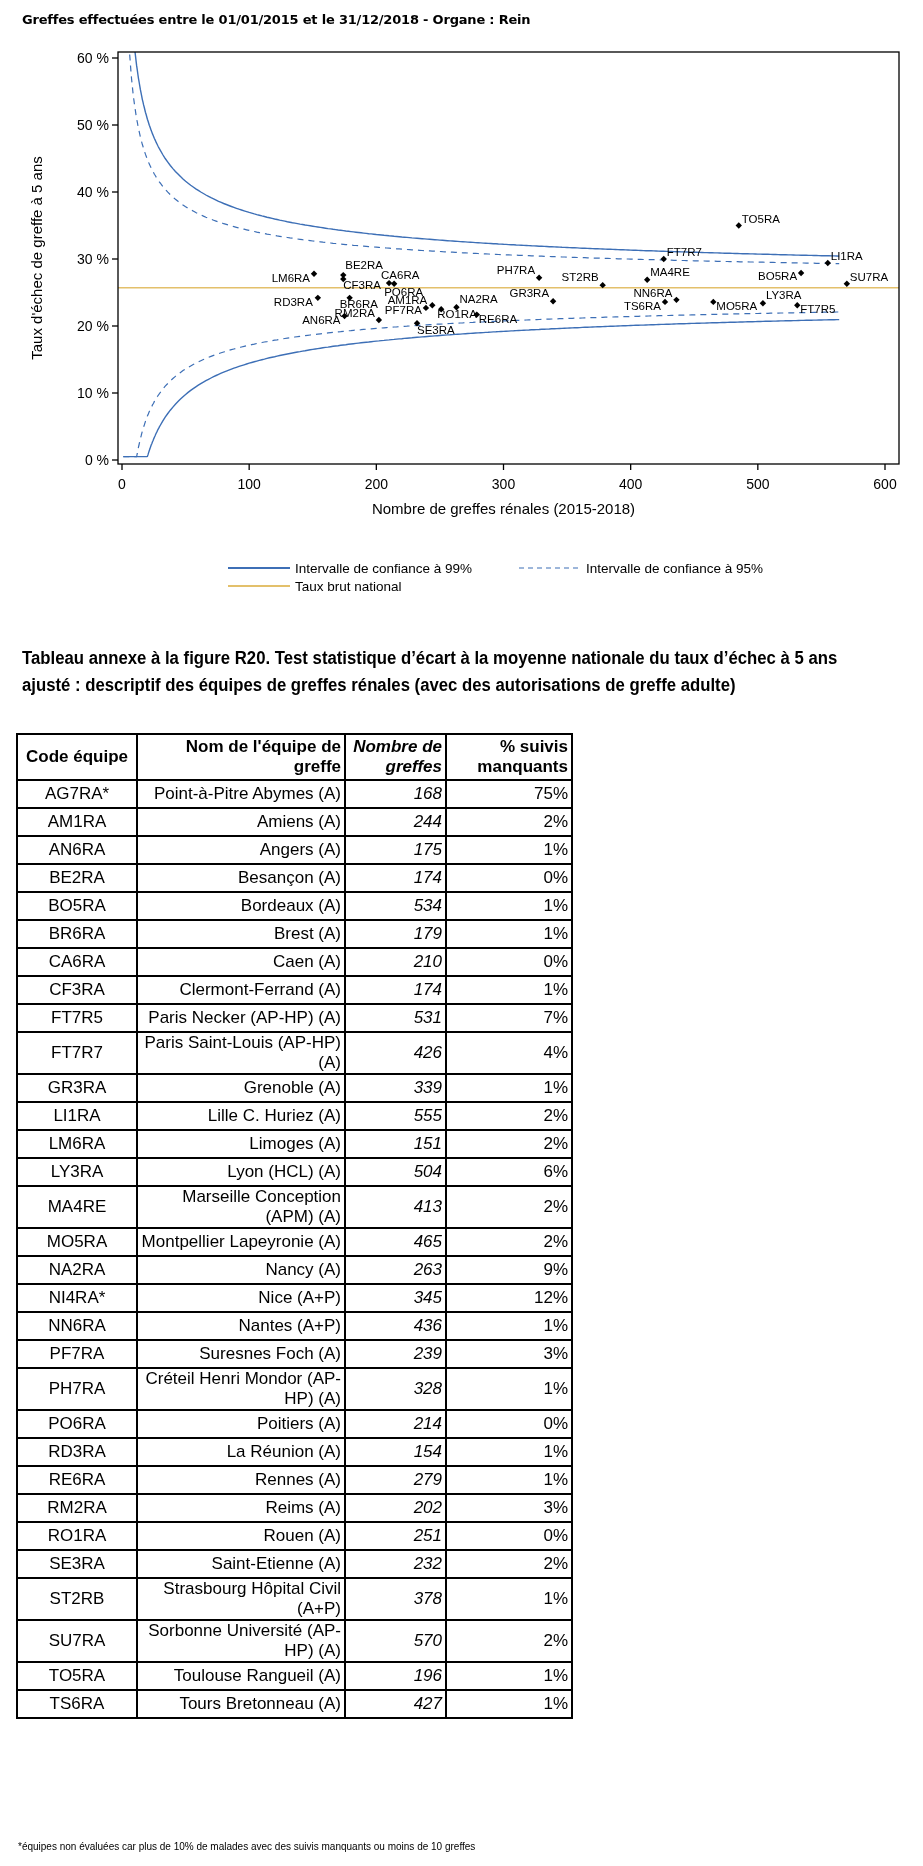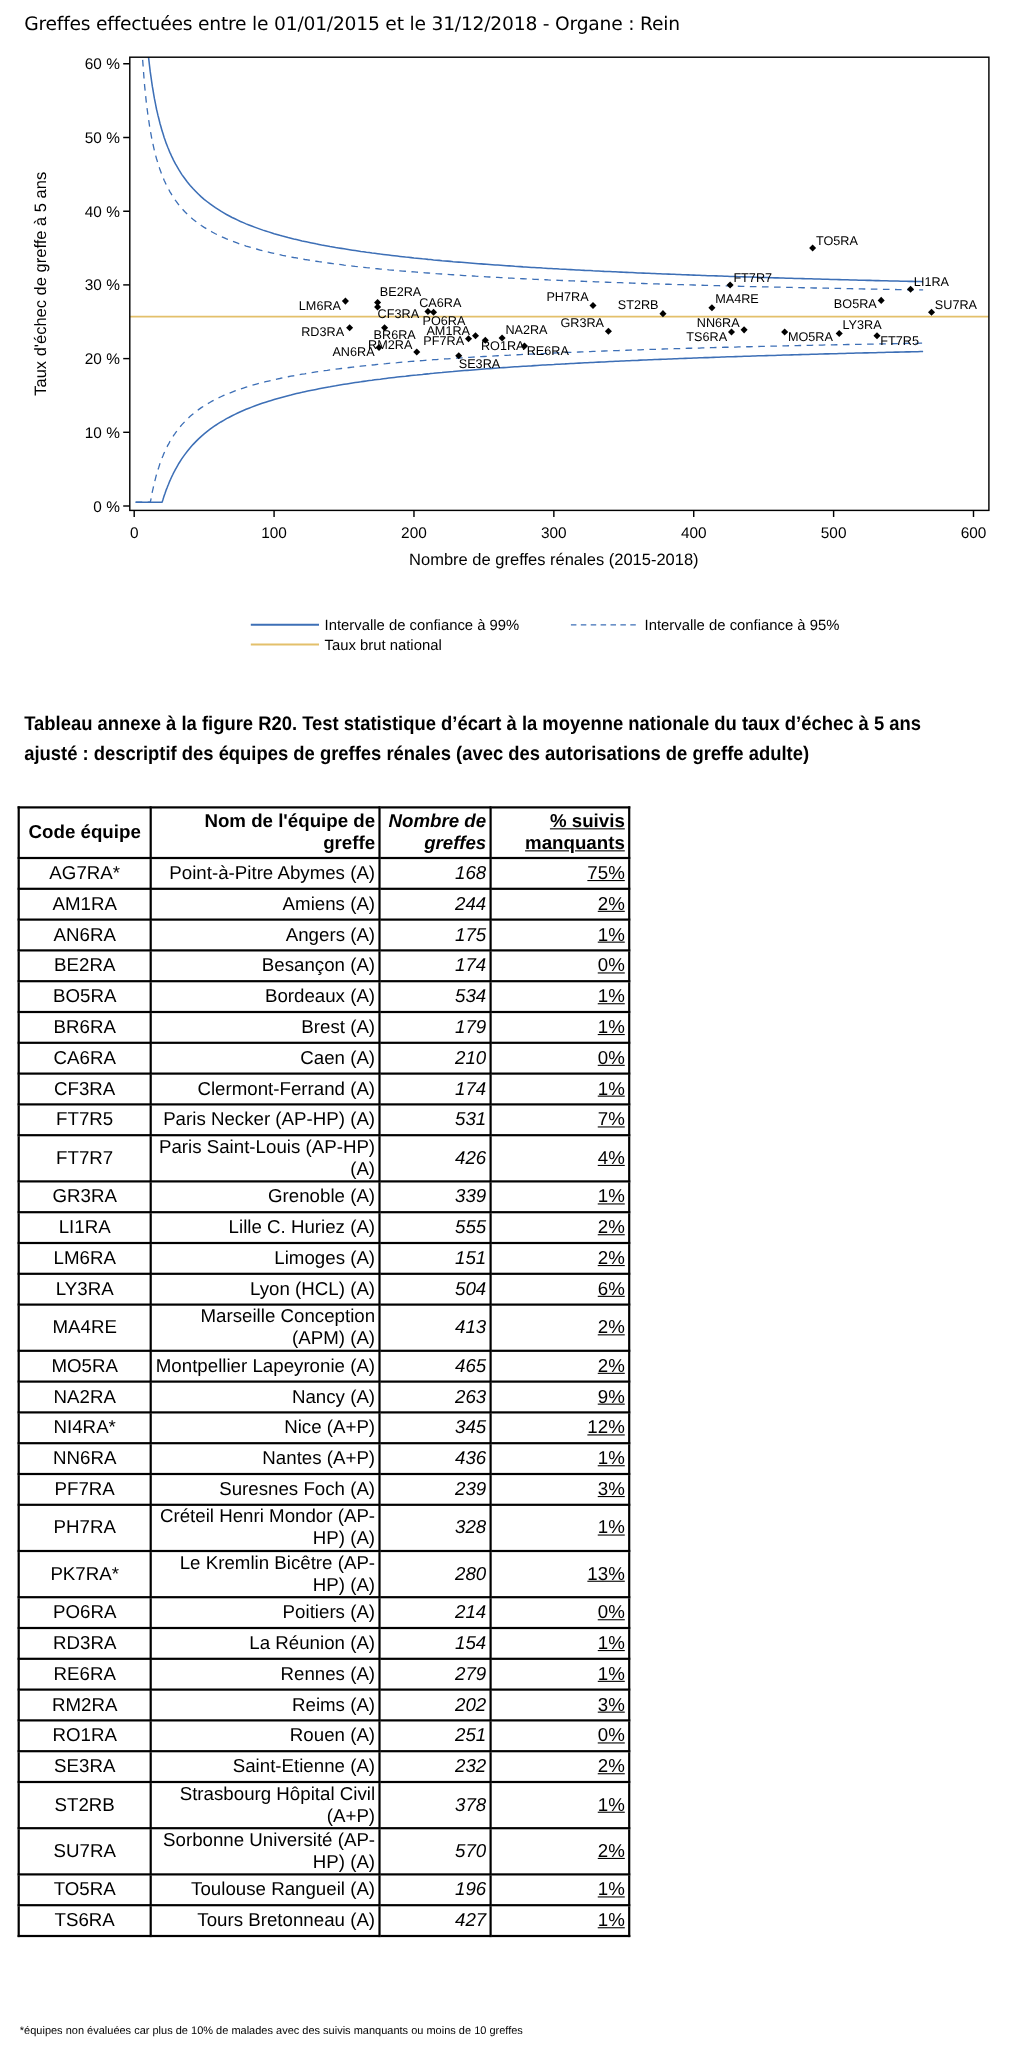--- a/index.html
+++ b/index.html
@@ -1,26 +1,26 @@
 <!DOCTYPE html>
 <html><head>
 <meta charset="utf-8">
 <style>
   html, body { margin: 0; padding: 0; background: #ffffff; }
   body { width: 923px; height: 1866px; position: relative; font-family: "Liberation Sans", sans-serif; color: #000; overflow: hidden; }
-  .chart-title { position: absolute; left: 22px; top: 12px; font-size: 17px; font-family: "DejaVu Sans", sans-serif; letter-spacing: -0.2px; }
+  .chart-title { position: absolute; left: 22px; top: 12px; font-size: 13px; font-family: "DejaVu Sans", sans-serif; letter-spacing: -0.2px; font-weight: bold; }
   svg#chart { position: absolute; left: 0; top: 40px; }
   .table-title { position: absolute; left: 22px; top: 645px; width: 880px; font-size: 18px; font-weight: bold; line-height: 27px; font-family: "Liberation Sans", sans-serif; transform: scaleX(0.93); transform-origin: left top; }
   table.annex { position: absolute; left: 16px; top: 733px; border-collapse: collapse; font-size: 17px; font-family: "Liberation Sans", sans-serif; }
   table.annex th, table.annex td { border: 2px solid #000; padding: 0 3px; height: 26px; vertical-align: middle; line-height: 20px; }
   table.annex th { font-weight: bold; height: 44px; }
   table.annex th.c-code, table.annex td.c-code { width: 112px; text-align: center; }
   table.annex th.c-name, table.annex td.c-name { width: 200px; text-align: right; }
   table.annex th.c-num, table.annex td.c-num { width: 93px; text-align: right; font-style: italic; }
-  table.annex th.c-pct, table.annex td.c-pct { width: 118px; text-align: right; text-decoration: underline; }
+  table.annex th.c-pct, table.annex td.c-pct { width: 118px; text-align: right; }
   .footnote { position: absolute; left: 18px; top: 1841px; font-size: 10px; }
 </style>
 </head>
 <body>
 
 <div class="chart-title">Greffes effectuées entre le 01/01/2015 et le 31/12/2018 - Organe : Rein</div>
 
 <svg id="chart" width="923" height="570" viewBox="0 0 923 570" xmlns="http://www.w3.org/2000/svg">
   <g id="plot-layer">
       <defs>
@@ -269,26 +269,20 @@
         <td class="c-num">239</td>
         <td class="c-pct">3%</td>
       </tr>
       <tr>
         <td class="c-code">PH7RA</td>
         <td class="c-name">Créteil Henri Mondor (AP-HP) (A)</td>
         <td class="c-num">328</td>
         <td class="c-pct">1%</td>
       </tr>
       <tr>
-        <td class="c-code">PK7RA*</td>
-        <td class="c-name">Le Kremlin Bicêtre (AP-HP) (A)</td>
-        <td class="c-num">280</td>
-        <td class="c-pct">13%</td>
-      </tr>
-      <tr>
         <td class="c-code">PO6RA</td>
         <td class="c-name">Poitiers (A)</td>
         <td class="c-num">214</td>
         <td class="c-pct">0%</td>
       </tr>
       <tr>
         <td class="c-code">RD3RA</td>
         <td class="c-name">La Réunion (A)</td>
         <td class="c-num">154</td>
         <td class="c-pct">1%</td>

